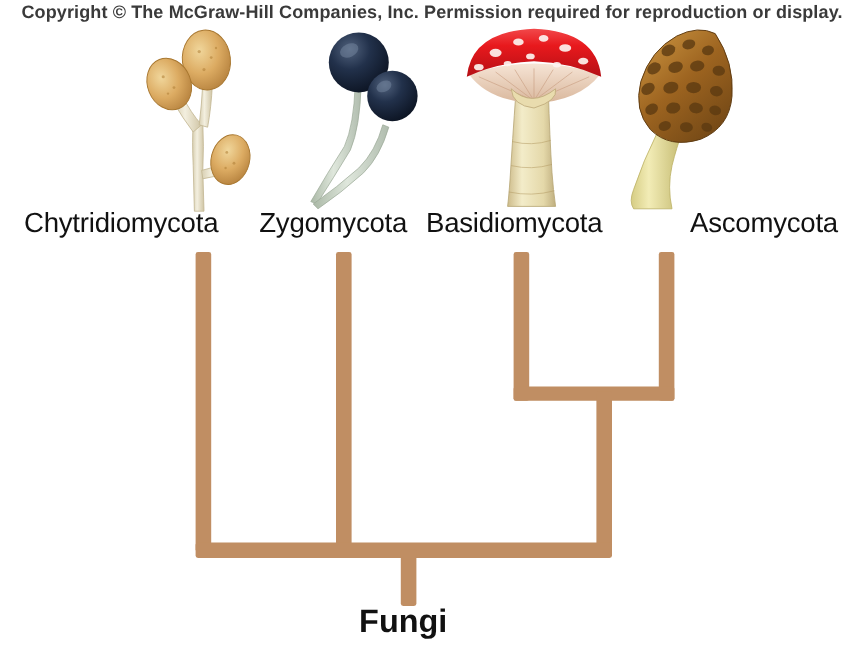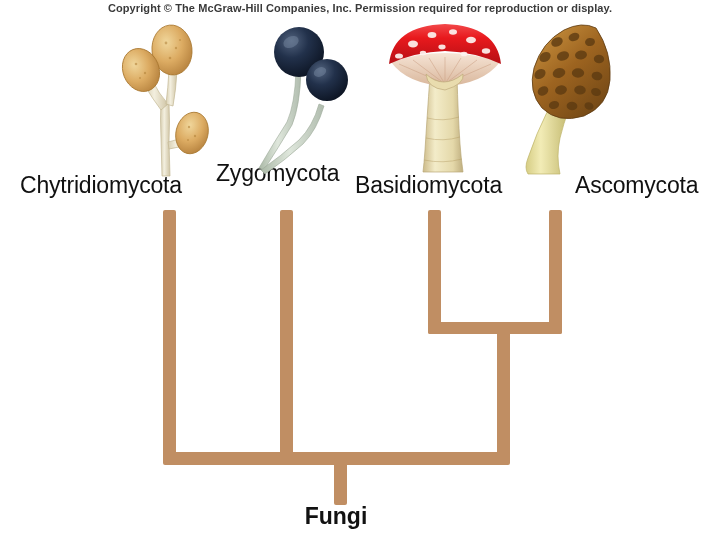--- a/index.html
+++ b/index.html
@@ -16,48 +16,48 @@
     font-family: "Liberation Sans", sans-serif;
   }
   
   #copyright {
     position: absolute;
     top: 2px;
     left: 0;
     width: 720px;
     text-align: center;
     font-family: "Liberation Sans", sans-serif;
-    font-size: 11px;
+    font-size: 15px;
     font-weight: bold;
     color: #3a3a3a;
     letter-spacing: 0.1px;
     white-space: nowrap;
   }
   
   .taxon-label {
     position: absolute;
     font-family: "Liberation Sans", sans-serif;
     font-size: 23px;
     font-weight: normal;
     color: #111111;
     white-space: nowrap;
     letter-spacing: -0.2px;
   }
   #label-chytridiomycota { left: 20px;  top: 172px; }
-  #label-zygomycota      { left: 216px; top: 160px; }
+  #label-zygomycota      { left: 216px; top: 172px; }
   #label-basidiomycota   { left: 355px; top: 172px; }
   #label-ascomycota      { left: 539px; top: 172px; margin-left: 36px; }
   #label-root {
     position: absolute;
     left: 0;
     top: 503px;
     width: 672px;
     text-align: center;
     font-family: "Liberation Sans", sans-serif;
-    font-size: 23px;
+    font-size: 27px;
     font-weight: bold;
     color: #111111;
   }
   
   #cladogram-svg {
     position: absolute;
     left: 0;
     top: 0;
   }
   

